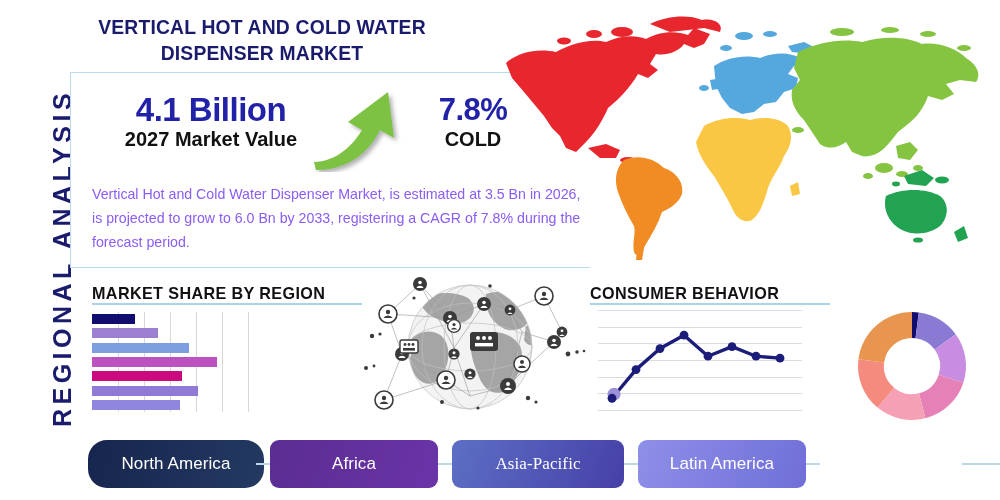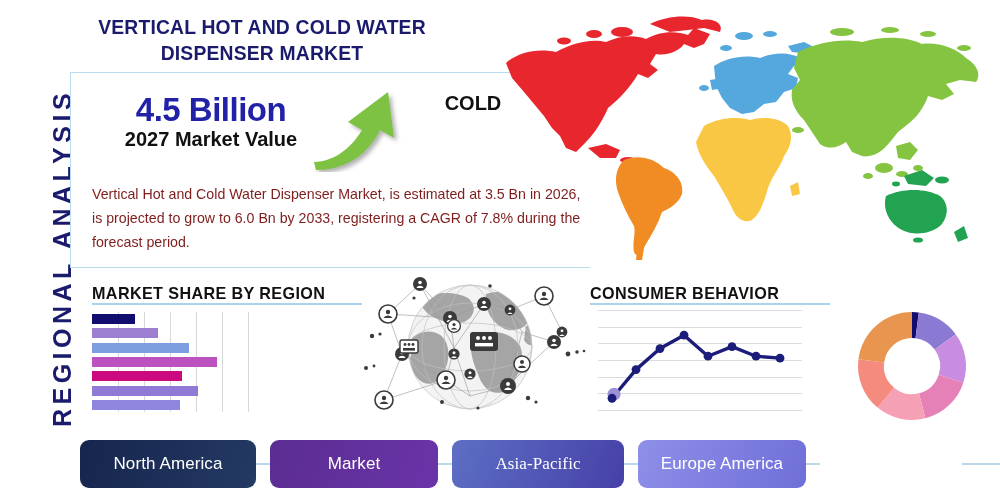--- a/index.html
+++ b/index.html
@@ -72,21 +72,21 @@
   .stat-right .stat-label { font-size: 20px; }
   .arrow-wrap { position: absolute; left: 232px; top: 0px; width: 100px; height: 86px; }
 
   
   .desc {
     position: absolute;
     left: 92px; top: 182px;
     width: 500px;
     font-size: 14.2px;
     line-height: 24px;
-    color: #7f1d1d;
+    color: #8b5cf6;
   }
 
   
   .worldmap { position: absolute; left: 498px; top: 8px; width: 500px; height: 268px; }
 
   
   .sec-head {
     position: absolute;
     font-size: 17px; font-weight: 700; color: #111111;
     letter-spacing: .4px;
@@ -133,36 +133,37 @@
 <div class="stage">
 
   <div class="vert-label">REGIONAL ANALYSIS</div>
 
   <div class="title">VERTICAL HOT AND COLD WATER DISPENSER MARKET</div>
 
   <div class="panel"></div>
 
   <div class="stats">
     <div class="stat-left">
-      <div class="stat-value">4.5 Billion</div>
+      <div class="stat-value">4.1 Billion</div>
       <div class="stat-label">2027 Market Value</div>
     </div>
 
     <div class="arrow-wrap">
       <svg width="100" height="86" viewBox="0 0 100 86">
         <defs>
           <filter id="ashadow" x="-30%" y="-30%" width="170%" height="170%">
             <feDropShadow dx="3" dy="3" stdDeviation="2.2" flood-color="#555" flood-opacity=".45"></feDropShadow>
           </filter>
         </defs>
         <path d="M4 76 C 22 76, 40 64, 52 44 L 38 36 L 78 6 L 84 52 L 70 44 C 56 72, 32 84, 6 84 Z" fill="#7dc242" filter="url(#ashadow)"></path>
       </svg>
     </div>
 
     <div class="stat-right">
+      <div class="stat-value">7.8%</div>
       <div class="stat-label">COLD</div>
     </div>
   </div>
 
   <div class="desc">Vertical Hot and Cold Water Dispenser Market, is estimated at 3.5 Bn in 2026, is projected to grow to 6.0 Bn by 2033, registering a CAGR of 7.8% during the forecast period.</div>
 
   <div class="worldmap">
     <svg width="500" height="268" viewBox="0 0 500 268">
 
       <g fill="#e8262d">
@@ -452,24 +453,24 @@
         <path d="M58,4 A54,54 0 0 1 64.76799461247244,4.425806129018191 L61.519357198485665,30.141419187089458 A28.080000000000002,28.080000000000002 0 0 0 58,29.919999999999998 Z" fill="#110d6e"></path>
         <path d="M64.76799461247244,4.425806129018191 A54,54 0 0 1 101.68691769624716,26.259596376206456 L80.71719720204852,41.49499011562736 A28.080000000000002,28.080000000000002 0 0 0 61.519357198485665,30.141419187089458 Z" fill="#8a7ad4"></path>
         <path d="M101.68691769624716,26.259596376206456 A54,54 0 0 1 109.3570518799383,74.68691769624716 L84.70566697756792,66.67719720204853 A28.080000000000002,28.080000000000002 0 0 0 80.71719720204852,41.49499011562736 Z" fill="#c88ce0"></path>
         <path d="M109.3570518799383,74.68691769624716 A54,54 0 0 1 71.42925390690216,110.30349070094607 L64.98321203158912,85.19781516449197 A28.080000000000002,28.080000000000002 0 0 0 84.70566697756792,66.67719720204853 Z" fill="#e681b8"></path>
         <path d="M71.42925390690216,110.30349070094607 A54,54 0 0 1 23.579104553570737,99.60771510989261 L40.10113436785678,79.63601185714415 A28.080000000000002,28.080000000000002 0 0 0 64.98321203158912,85.19781516449197 Z" fill="#f5a0b4"></path>
         <path d="M23.579104553570737,99.60771510989261 A54,54 0 0 1 4.425806129018191,51.232005387527565 L30.141419187089458,54.480642801514335 A28.080000000000002,28.080000000000002 0 0 0 40.10113436785678,79.63601185714415 Z" fill="#f58b7e"></path>
         <path d="M4.425806129018191,51.232005387527565 A54,54 0 0 1 57.99999999999999,4 L57.99999999999999,29.919999999999998 A28.080000000000002,28.080000000000002 0 0 0 30.141419187089458,54.480642801514335 Z" fill="#e89550"></path>
       </svg></div>
 
   <div class="regions">
-      <div class="region-btn" style="left: 0px; width: 176px; background: linear-gradient(110deg, rgb(22, 37, 77), rgb(36, 58, 99));">North America</div>
+      <div class="region-btn" style="left: 8px; width: 176px; background: linear-gradient(110deg, rgb(22, 37, 77), rgb(36, 58, 99)); border-radius: 19px;">North America</div>
       <div class="region-link" style="left: 176px; width: 14px;"></div>
-      <div class="region-btn" style="left: 190px; width: 168px; background: linear-gradient(110deg, rgb(91, 45, 145), rgb(106, 52, 168));">Market</div>
+      <div class="region-btn" style="left: 190px; width: 168px; background: linear-gradient(110deg, rgb(91, 45, 145), rgb(106, 52, 168));">Africa</div>
       <div class="region-link" style="left: 358px; width: 14px;"></div>
       <div class="region-btn" style="left: 372px; width: 172px; background: linear-gradient(110deg, rgb(93, 111, 196), rgb(70, 64, 168)); font-family: Liberation Serif, serif;">Asia-Pacific</div>
       <div class="region-link" style="left: 544px; width: 14px;"></div>
-      <div class="region-btn" style="left: 558px; width: 168px; background: linear-gradient(110deg, rgb(142, 143, 232), rgb(111, 111, 216));">Europe America</div>
+      <div class="region-btn" style="left: 558px; width: 168px; background: linear-gradient(110deg, rgb(142, 143, 232), rgb(111, 111, 216));">Latin America</div>
       <div class="region-link" style="left: 726px; width: 14px;"></div>
     </div>
   <div class="regions-rule"></div>
 
 </div>
 
 </body></html>

